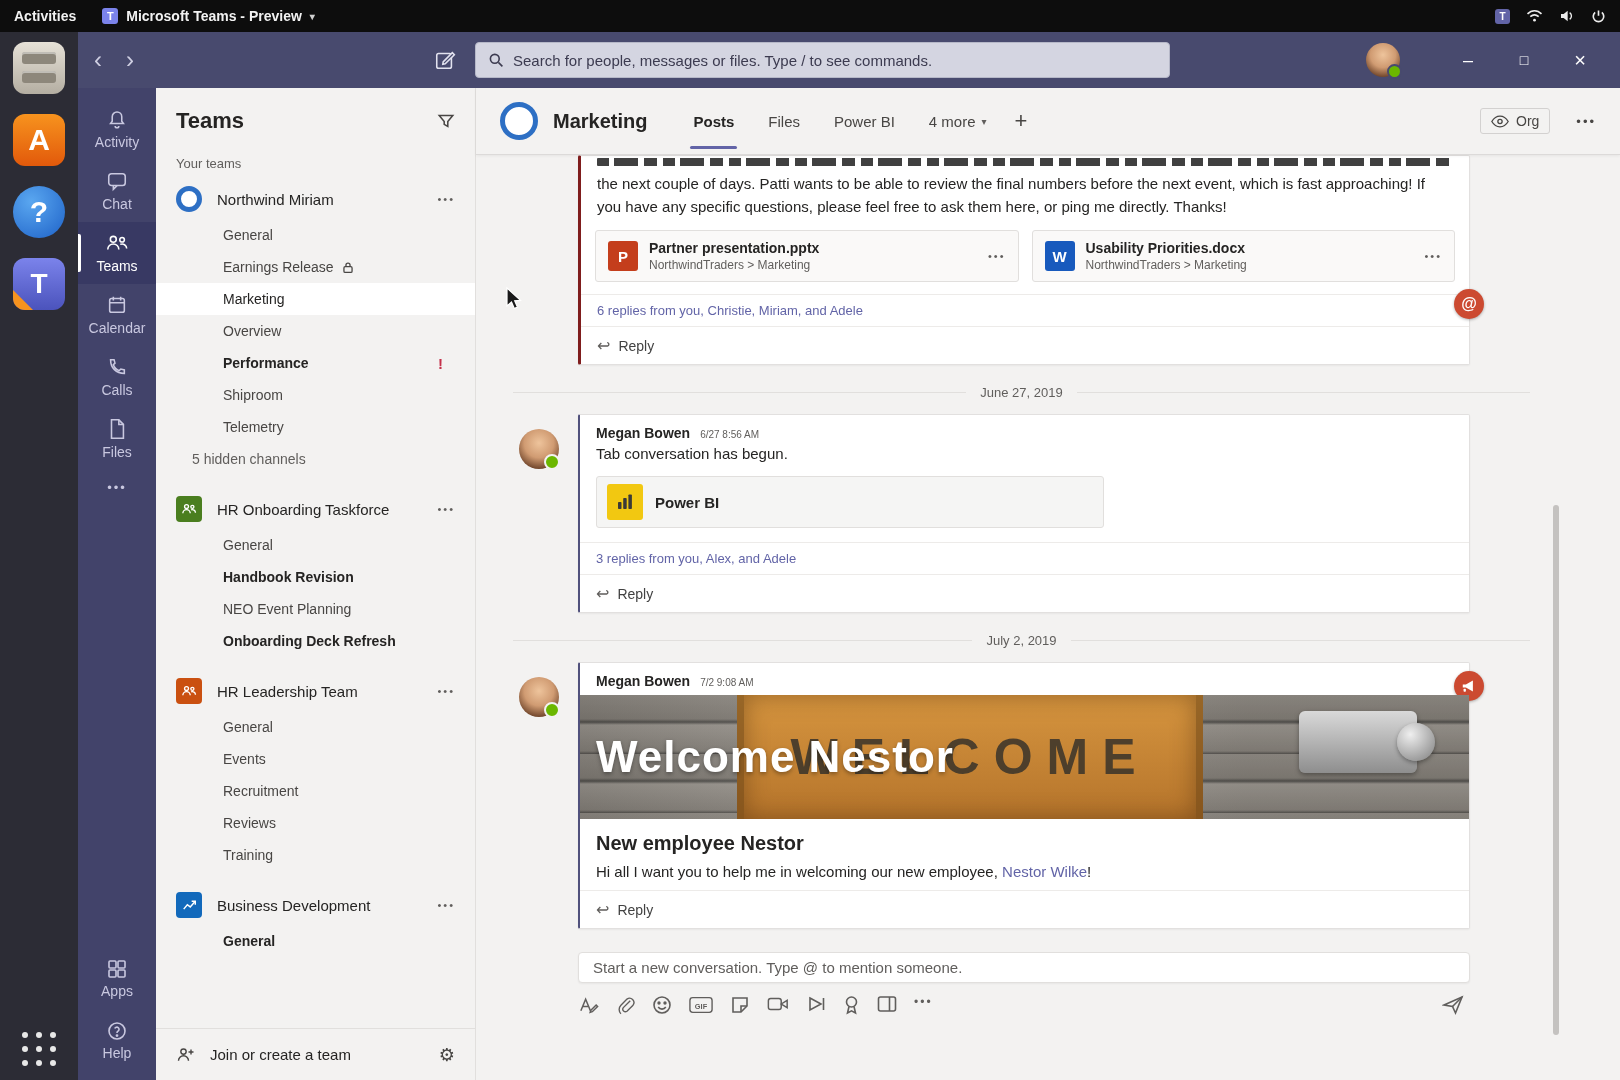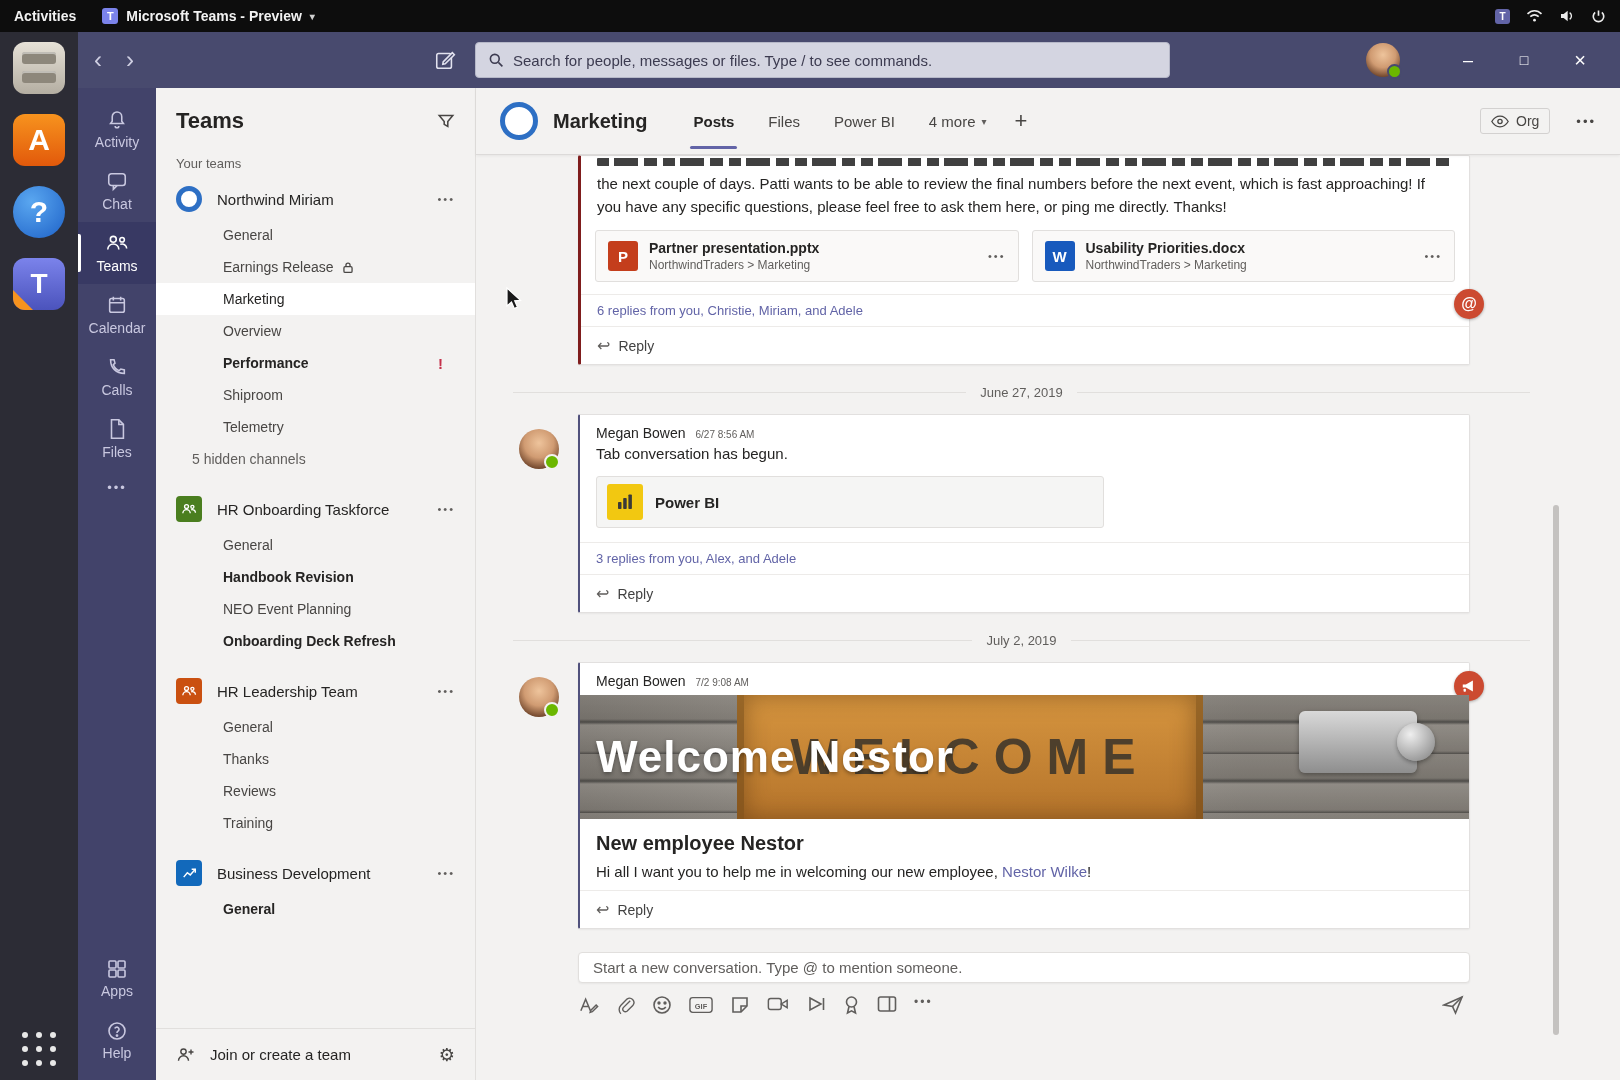--- a/index.html
+++ b/index.html
@@ -154,21 +154,21 @@
   .badge-at { top:-6px; font-size:16px; font-weight:bold; }
   .badge-horn { top:8px; }
   .date-divider { display:flex; align-items:center; margin:20px 90px 14px 37px; color:#605e5c; font-size:13px; }
   .date-divider::before, .date-divider::after { content:""; flex:1; border-top:1px solid #e1dfdd; }
   .date-divider span { padding:0 14px; }
   .avatar { position:absolute; left:-61px; top:14px; width:40px; height:40px; border-radius:50%;
           background:radial-gradient(circle at 50% 35%, #eec49c 0%, #d09b72 45%, #74492e 78%, #593724 100%); cursor:pointer; }
   .avatar::after { content:""; position:absolute; right:-1px; bottom:-1px; width:12px; height:12px; border-radius:50%;
           background:#6bb700; border:2px solid #f3f2f1; }
   .msg-head { padding:10px 16px 0 16px; display:flex; align-items:baseline; gap:10px; }
-  .msg-author { font-size:14px; font-weight:normal; color:#252423; cursor:pointer; }
+  .msg-author { font-size:14px; font-weight:bold; color:#252423; cursor:pointer; }
   .msg-time { font-size:10px; color:#605e5c; }
   .msg-text { padding:4px 16px 12px 16px; font-size:15px; color:#252423; }
   .pbi-card { margin:2px 16px 14px 16px; width:508px; height:52px; background:#f5f5f4; border:1px solid #e1dfdd;
           border-radius:3px; display:flex; align-items:center; padding:0 10px; gap:12px; cursor:pointer; }
   .pbi-tile { width:36px; height:36px; border-radius:3px; background:#f2c811; display:flex; align-items:center;
           justify-content:center; }
   .pbi-label { font-size:15px; font-weight:bold; color:#252423; }
   .banner { margin-top:6px; height:124px; position:relative; overflow:hidden; cursor:pointer;
           background:linear-gradient(90deg, rgba(0,0,0,.14), rgba(255,255,255,.05) 35%, rgba(0,0,0,.10) 75%),
           repeating-linear-gradient(180deg,#96918a 0px,#87827b 24px,#565450 27px,#a09b94 30px,#8b867f 56px,#585551 59px); }
@@ -409,21 +409,22 @@
                 <circle cx="9" cy="7" r="3.2"></circle>
                 <path d="M3 18 a6 6 0 0 1 12 0"></path>
                 <circle cx="18.5" cy="7.5" r="2.5"></circle>
                 <path d="M16.5 12.5 a5 5 0 0 1 7 4.5"></path>
               </svg>
           </span>
           <span class="team-name">HR Leadership Team</span>
           <span class="more-dots">•••</span>
         </div>
         <div class="channel-row">General</div>
-        <div class="channel-row">Thanks</div>
+        <div class="channel-row">Events</div>
+        <div class="channel-row">Recruitment</div>
         <div class="channel-row">Reviews</div>
         <div class="channel-row">Training</div>
       </div>
 
       <div class="team-block">
         <div class="team-header">
           <span class="team-logo logo-blue">
             <svg width="15" height="13" viewBox="0 0 20 18" fill="none" stroke="currentColor" stroke-width="2">
                 <path d="M2 14 L7 8 L11 11 L18 3"></path>
                 <path d="M13 3 h5 v5"></path>

